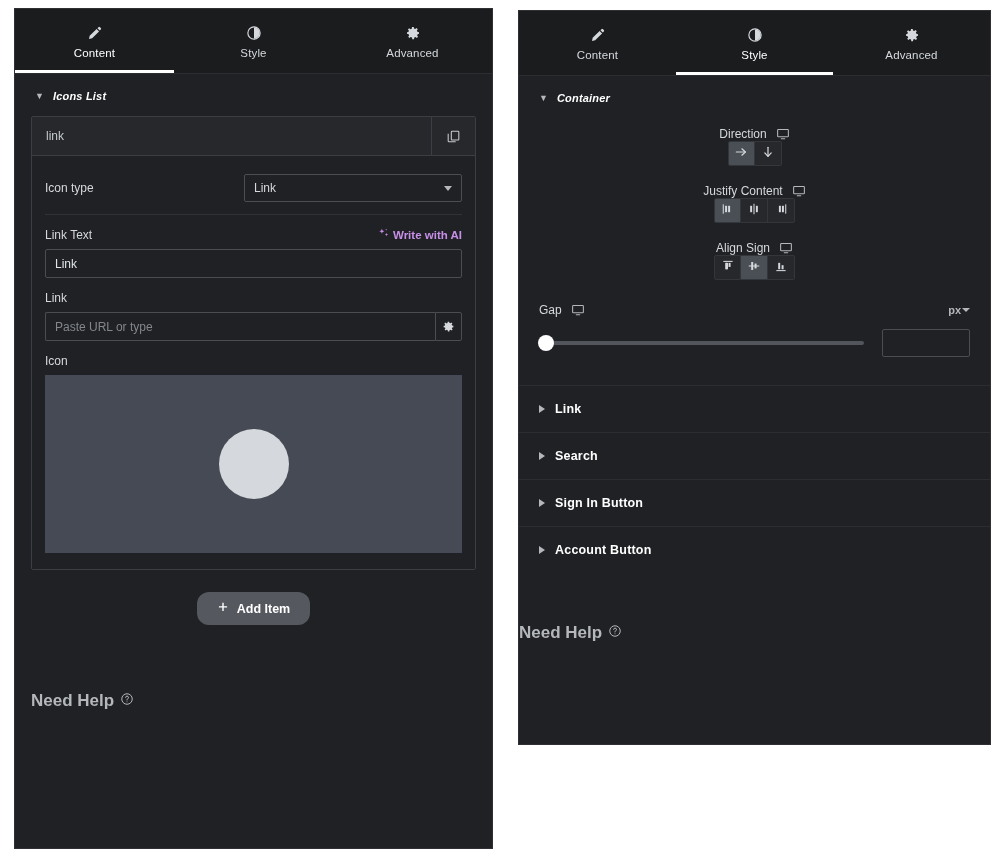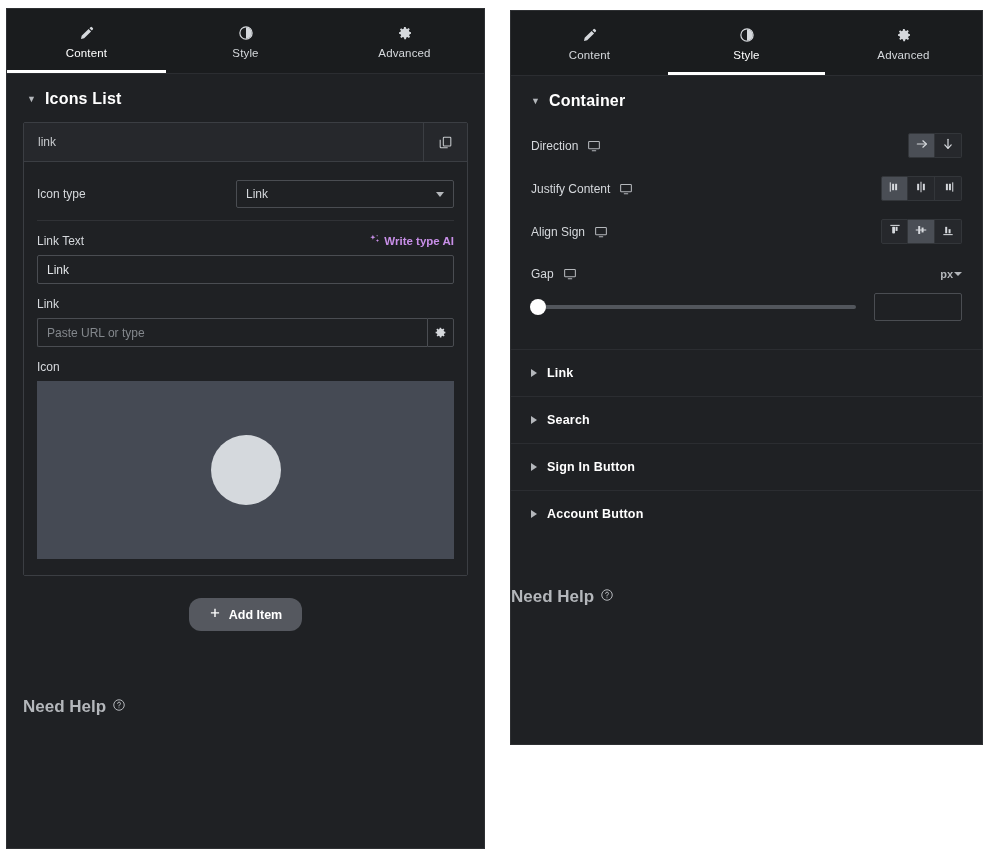--- a/index.html
+++ b/index.html
@@ -11,20 +11,21 @@
   }
   .stage { position: relative; width: 1001px; height: 865px; }
 
   
   .panel {
     position: absolute;
     background: #1f2124;
     border: 1px solid #2e3033;
     display: flex;
     flex-direction: column;
+    margin-left: 8px;
   }
   #panel-left  { left: 6px;   top: 8px;  width: 479px; height: 841px; }
   #panel-right { left: 510px; top: 10px; width: 473px; height: 735px; }
 
   
   .tabbar {
     display: flex;
     background: #1a1c1e;
     border-bottom: 1px solid #2b2d31;
     flex: 0 0 auto;
@@ -60,21 +61,21 @@
   
   .sec-head {
     display: flex;
     align-items: center;
     gap: 9px;
     padding: 16px 20px 14px;
     cursor: pointer;
   }
   .sec-head .caret { font-size: 9px; color: #b4b7bb; line-height: 1; }
   .sec-head .sec-title {
-    font-size: 16px; font-weight: bold; color: #ffffff; letter-spacing: .2px;
+    font-size: 11px; font-weight: bold; color: #ffffff; letter-spacing: .2px; font-style: italic;
   }
 
   
   .repeater { padding: 0 16px; }
   .rep-item {
     border: 1px solid #3b3e43;
     border-radius: 2px;
     background: #26282c;
   }
   .rep-item-head {
@@ -189,20 +190,21 @@
     font-size: 17px; font-weight: bold; color: #b4b7bb;
     cursor: pointer;
   }
   .needhelp.rt { padding-top: 50px; }
 
   
   .ctl { padding: 0 20px; }
   .ctl-row {
     display: flex; align-items: center; justify-content: space-between;
     padding: 9px 0;
+    flex-direction: column;
   }
   .lbl-wrap { display: flex; align-items: center; gap: 9px; }
   .dev-ico { color: #b4b7bb; display: flex; }
 
   .btn-group { display: flex; }
   .gbtn {
     width: 27px; height: 25px;
     background: #26282c;
     border: 1px solid #33363a;
     border-left-width: 0;
@@ -334,21 +336,21 @@
               <div class="field-head">
                 <span class="ctl-label">Link Text</span>
                 <span class="ai-btn">
                   <span>
                     <svg width="13" height="13" viewBox="0 0 24 24" fill="currentColor">
                         <path d="M9 3l1.3 3.4L13.7 7.8 10.3 9.1 9 12.5 7.7 9.1 4.3 7.8 7.7 6.4z"></path>
                         <path d="M17.5 11l.8 2.1 2.2.9-2.2.8-.8 2.2-.8-2.2-2.2-.8 2.2-.9z"></path>
                         <path d="M16.8 3.2l.5 1.3 1.3.5-1.3.5-.5 1.3-.5-1.3-1.3-.5 1.3-.5z"></path>
                       </svg>
                   </span>
-                  <span>Write type AI</span>
+                  <span>Write with AI</span>
                 </span>
               </div>
               <input class="textinput" type="text" value="Link" style="">
             </div>
 
             <div class="block">
               <div class="block-label">Link</div>
               <div class="url-wrap">
                 <input class="textinput" type="text" placeholder="Paste URL or type" style="">
                 <div class="url-gear">

